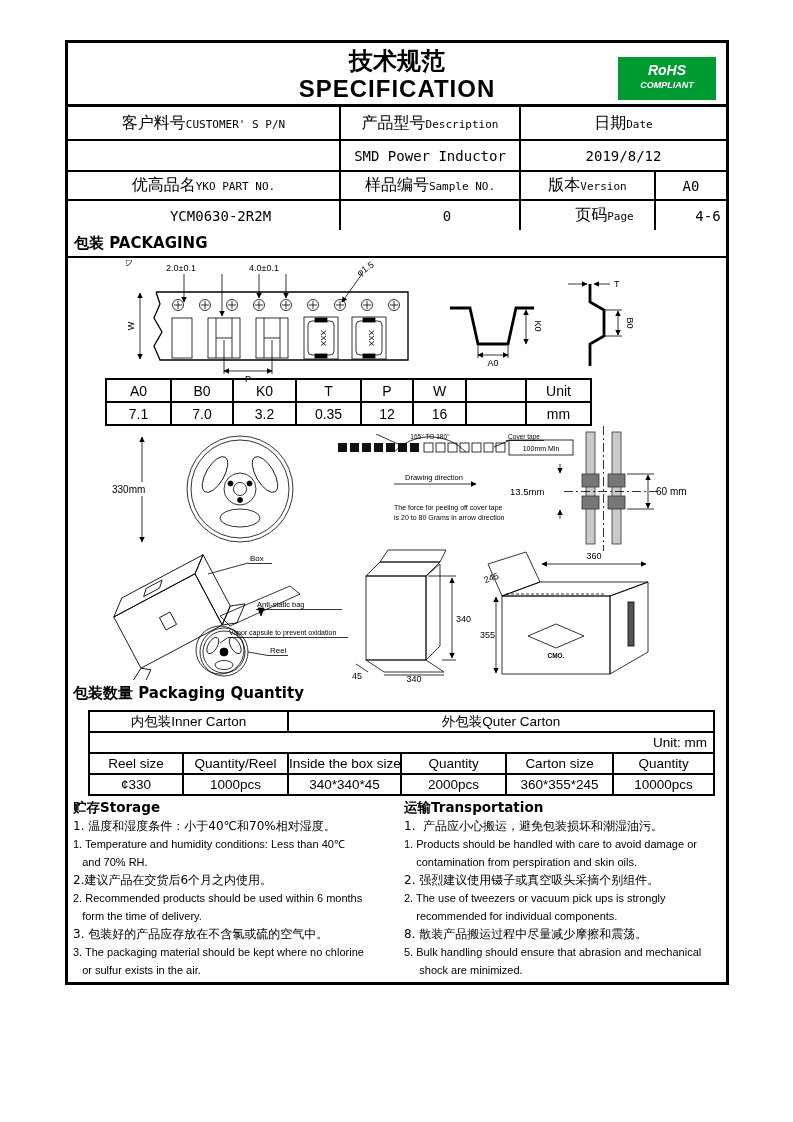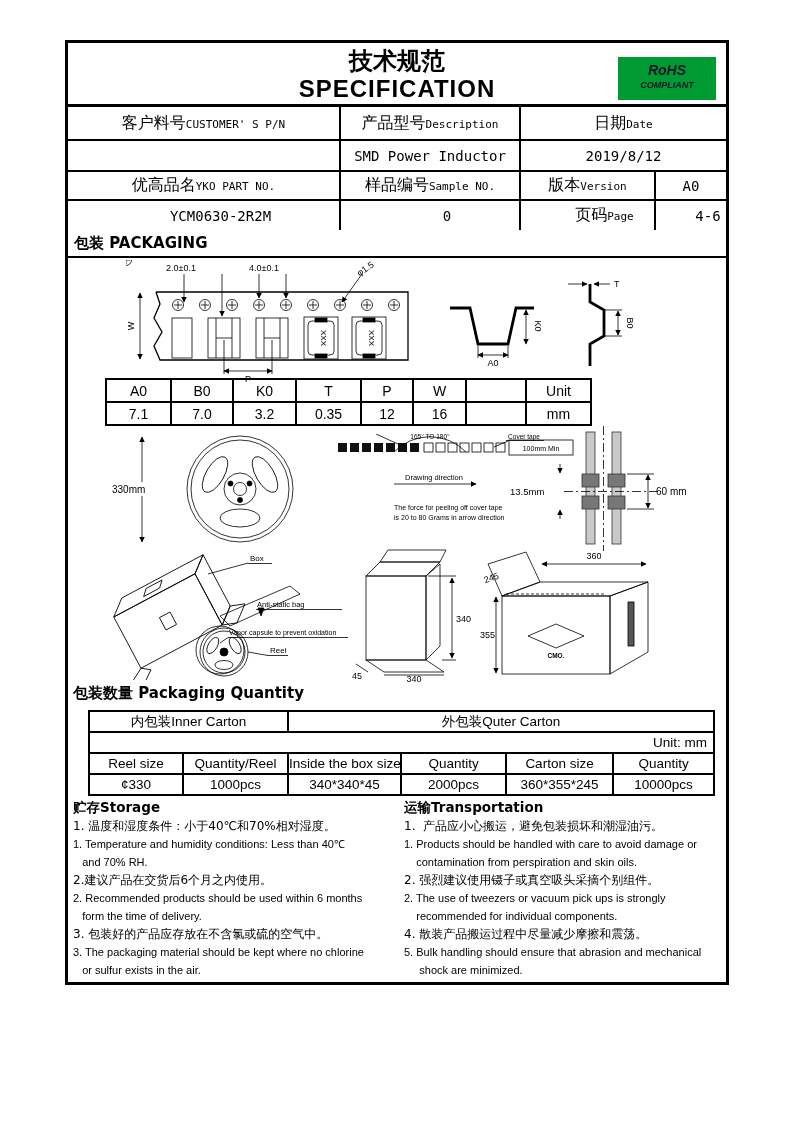--- a/index.html
+++ b/index.html
@@ -4,21 +4,21 @@
 <style>
   * { margin:0; padding:0; box-sizing:border-box; }
   body { background:#fff; font-family:"Liberation Sans", sans-serif; }
   .page { position:relative; width:793px; height:1122px; background:#fff; overflow:hidden; }
   .frame { position:absolute; left:65px; top:40px; width:664px; height:945px; border:3px solid #000; background:#fff; }
 
   
   .titlebar { position:absolute; left:0; top:0; width:100%; height:64px; border-bottom:3px solid #000000; text-align:center; }
   .title-cn { font-size:24px; font-weight:bold; line-height:30px; margin-top:3px; font-family:"DejaVu Sans", sans-serif; }
   .title-en { font-size:24px; font-weight:bold; letter-spacing:1px; line-height:26px; }
-  .rohs { position:absolute; right:10px; top:14px; width:98px; height:43px; background:#009a33; color:#0f172a; text-align:center;
+  .rohs { position:absolute; right:10px; top:14px; width:98px; height:43px; background:#009a33; color:#ffffff; text-align:center;
           font-style:italic; font-weight:bold; padding-top:5px; }
   .rohs .r1 { font-size:14px; line-height:17px; }
   .rohs .r2 { font-size:9px; line-height:12px; }
 
   
   table.info { position:absolute; left:0; top:64px; width:100%; height:123px; border-collapse:collapse; table-layout:fixed; }
   table.info td { border:2px solid #000; text-align:center; vertical-align:middle; overflow:hidden; white-space:nowrap; }
   table.info tr td:first-child { border-left:none; }
   table.info tr td:last-child { border-right:none; }
   table.info tr:first-child td { border-top:none; }
@@ -447,20 +447,20 @@
         <div class="nl en">   or sulfur exists in the air.</div>
       </div>
       <div class="ncol transport">
         <div class="nhead">运输Transportation</div>
         <div class="nl cn">1.  产品应小心搬运，避免包装损坏和潮湿油污。</div>
         <div class="nl en">1. Products should be handled with care to avoid damage or</div>
         <div class="nl en">    contamination from perspiration and skin oils.</div>
         <div class="nl cn">2. 强烈建议使用镊子或真空吸头采摘个别组件。</div>
         <div class="nl en">2. The use of tweezers or vacuum pick ups is strongly</div>
         <div class="nl en">    recommended for individual components.</div>
-        <div class="nl cn">4. 散装产品搬运过程中尽量减少摩擦和震荡。</div>
+        <div class="nl cn">8. 散装产品搬运过程中尽量减少摩擦和震荡。</div>
         <div class="nl en">5. Bulk handling should ensure that abrasion and mechanical</div>
         <div class="nl en">     shock are minimized.</div>
       </div>
     </div>
 
   </div>
 </div>
 
 </body></html>

